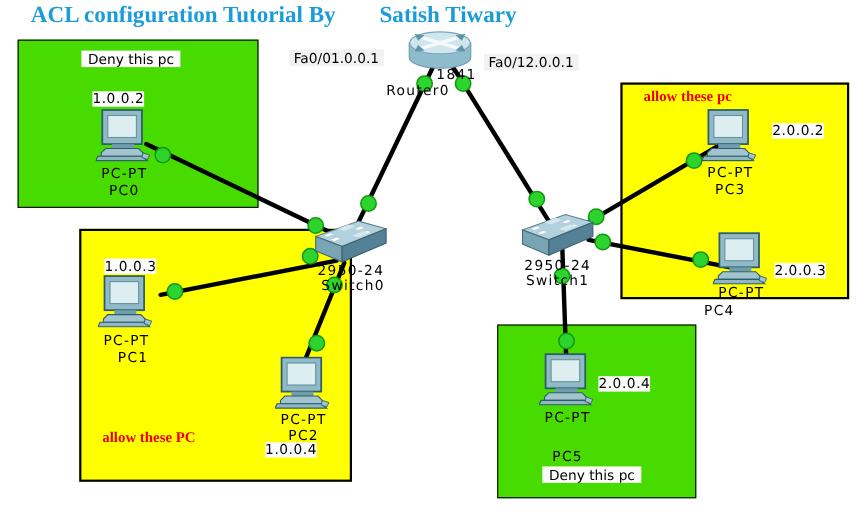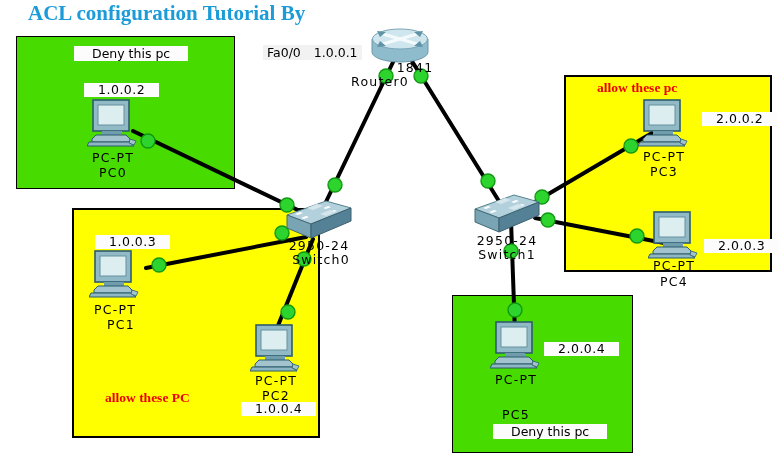--- a/index.html
+++ b/index.html
@@ -15,33 +15,33 @@
   }
   .title-main { left:28px; }
   .title-author { left:345px; }
 
   .zone { position:absolute; }
   .zone.green { background:var(--zone-green,#47db00); border:1.5px solid #000; }
   .zone.yellow { background:var(--zone-yellow,#ffff00); border:2px solid #000; }
 
   .zone-caption {
     position:absolute; font-size:12.5px; color:#000;
-    background:var(--label-bg,#fcfcfc); padding:0 18px; white-space:nowrap; line-height:15px;
+    background:var(--label-bg,#fcfcfc); padding:0 6px; white-space:nowrap; line-height:15px;
   }
   .zone-caption.allow {
     font-family:"Liberation Serif", serif; font-weight:bold;
     color:var(--allow-red,#ee0000); background:transparent; font-size:13.5px;
   }
 
   .ip-label {
     position:absolute; font-size:12.5px; letter-spacing:0.5px; color:#000;
-    background:var(--label-bg,#fcfcfc); padding:0 14px; white-space:nowrap; line-height:14px;
+    background:var(--label-bg,#fcfcfc); padding:0 0; white-space:nowrap; line-height:14px;
   }
   .if-label {
-    position:absolute; display:flex; gap:13px; font-size:12.5px; color:#000;
+    position:absolute; display:flex; font-size:12.5px; color:#000;
     background:var(--if-bg,#f2f2f2); padding:0 4px; line-height:15px; white-space:nowrap;
   }
   .dev-label {
     position:absolute; font-size:12.5px; letter-spacing:1.2px; color:#000;
     text-align:center; white-space:nowrap; line-height:14px;
   }
   .dev { position:absolute; cursor:pointer; }
 
   svg.links { position:absolute; left:0; top:0; z-index:5; pointer-events:none; }
   svg.links .link { stroke:var(--link-color,#000); stroke-width:4; stroke-linecap:round; pointer-events:stroke; }
@@ -86,20 +86,21 @@
       <circle cx="631" cy="146" r="7" class="status-dot"></circle>
       <circle cx="548" cy="220" r="7" class="status-dot"></circle>
       <circle cx="637" cy="236" r="7" class="status-dot"></circle>
       <circle cx="511" cy="251" r="7" class="status-dot"></circle>
       <circle cx="515" cy="310" r="7" class="status-dot"></circle>
     </svg>
 
   <div class="layer-top">
 
     <div class="title-main">ACL configuration Tutorial By</div>
+    <div class="title-author">Satish Tiwary</div>
 
     <div class="zone-caption deny" style="left:74px;top:46px">Deny this pc</div>
     <div class="zone-caption allow" style="left:87px;top:390px">allow these PC</div>
     <div class="zone-caption allow" style="left:579px;top:80px">allow these pc</div>
     <div class="zone-caption deny" style="left:493px;top:424px">Deny this pc</div>
 
     <div class="dev" style="left:371px;top:28px">
       <svg viewBox="0 0 58 36" width="58" height="36">
         <path d="M1,11 L1,24 A28,10 0 0,0 57,24 L57,11 Z" fill="#8fbccd" stroke="#6a98a9" stroke-width="1"></path>
         <ellipse cx="29" cy="11" rx="27.5" ry="10" fill="#cfe6ee" stroke="#7aa6b5" stroke-width="1"></ellipse>
@@ -115,20 +116,24 @@
         </g>
       </svg>
     </div>
     <div class="dev-label" style="left:383px;top:61px;width:64px">1841</div>
     <div class="dev-label" style="left:348px;top:75px;width:64px">Router0</div>
 
     <div class="if-label" style="left:263px;top:45px">
       <span>Fa0/0</span>
       <span>1.0.0.1</span>
     </div>
+    <div class="if-label" style="left:440px;top:49px">
+      <span>Fa0/1</span>
+      <span>2.0.0.1</span>
+    </div>
 
     <div class="dev" style="left:286px;top:199px">
       <svg viewBox="0 0 66 42" width="66" height="42">
         <polygon points="1,16 40,2 65,9 25,25" fill="#b3d1dc" stroke="#55828f" stroke-width="1"></polygon>
         <polygon points="1,16 25,25 25,39 1,29" fill="#79a4b4" stroke="#446b77" stroke-width="1"></polygon>
         <polygon points="25,25 65,9 65,22 25,39" fill="#548196" stroke="#3c616f" stroke-width="1"></polygon>
         <polygon points="9,15 14,13 17,14 12,16" fill="#ffffff"></polygon>
         <polygon points="15,19 20,17 23,18 18,20" fill="#ffffff"></polygon>
         <polygon points="37,9 42,7 45,8 40,10" fill="#ffffff"></polygon>
         <polygon points="43,13 48,11 51,12 46,14" fill="#ffffff"></polygon>
@@ -216,21 +221,21 @@
         <rect x="6" y="1" width="36" height="31" fill="#92b9c6" stroke="#2c5d6d" stroke-width="1.6"></rect>
         <rect x="11" y="6" width="26" height="20" fill="#ddeef1" stroke="#65929f" stroke-width="1"></rect>
         <rect x="15" y="32" width="20" height="4" fill="#6f9dab"></rect>
         <polygon points="9,36 39,36 43,40 43,43 5,43 5,40" fill="#a3c4cf" stroke="#2c5d6d" stroke-width="1"></polygon>
         <polygon points="2,43 42,43 47,47 0,47" fill="#8fb6c3" stroke="#2c5d6d" stroke-width="1"></polygon>
         <polygon points="43,40 49,42 47,46 42,44" fill="#a3c4cf" stroke="#2c5d6d" stroke-width="0.8"></polygon>
       </svg>
     </div>
     <div class="ip-label" style="left:704px;top:239px">2.0.0.3</div>
     <div class="dev-label" style="left:642px;top:259px;width:64px">PC-PT</div>
-    <div class="dev-label" style="left:642px;top:275px;width:64px">PC4</div>
+    <div class="dev-label" style="left:622px;top:275px;width:64px">PC4</div>
 
     <div class="dev" style="left:490px;top:321px">
       <svg viewBox="0 0 52 48" width="52" height="48">
         <rect x="6" y="1" width="36" height="31" fill="#92b9c6" stroke="#2c5d6d" stroke-width="1.6"></rect>
         <rect x="11" y="6" width="26" height="20" fill="#ddeef1" stroke="#65929f" stroke-width="1"></rect>
         <rect x="15" y="32" width="20" height="4" fill="#6f9dab"></rect>
         <polygon points="9,36 39,36 43,40 43,43 5,43 5,40" fill="#a3c4cf" stroke="#2c5d6d" stroke-width="1"></polygon>
         <polygon points="2,43 42,43 47,47 0,47" fill="#8fb6c3" stroke="#2c5d6d" stroke-width="1"></polygon>
         <polygon points="43,40 49,42 47,46 42,44" fill="#a3c4cf" stroke="#2c5d6d" stroke-width="0.8"></polygon>
       </svg>

